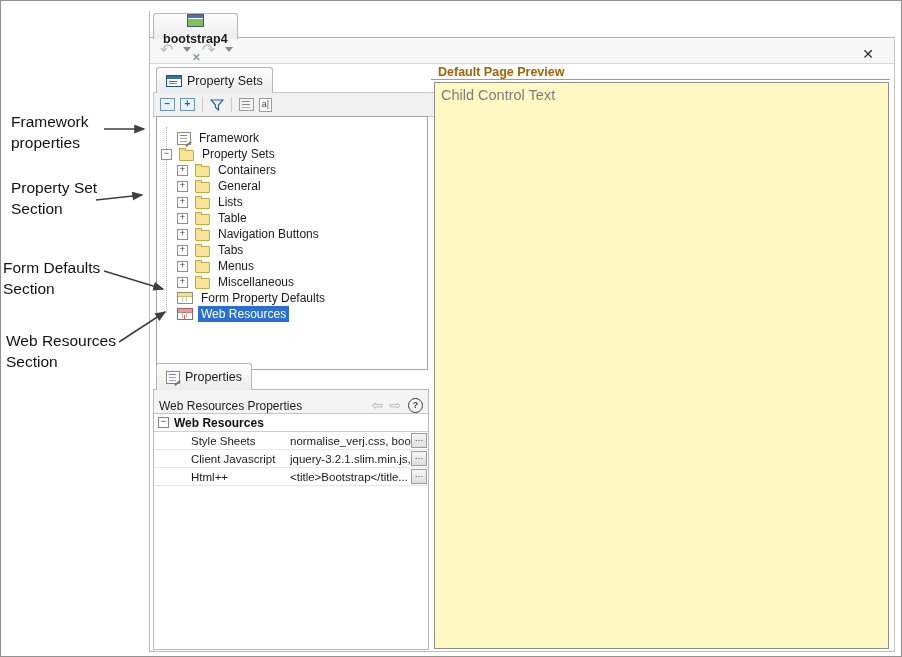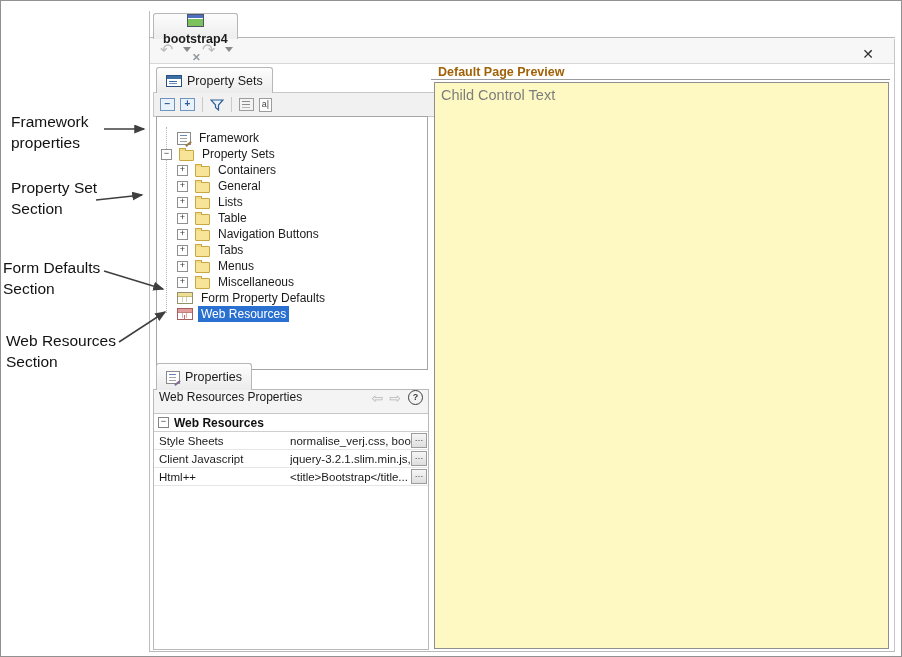--- a/index.html
+++ b/index.html
@@ -80,31 +80,31 @@
   .form-defaults-icon::before{content:'';position:absolute;left:0;top:0;right:0;height:3px;background:#eedf96;border-bottom:1px solid #c9bc72;}
   .form-defaults-icon::after{content:'';position:absolute;left:4px;top:4px;bottom:1px;width:1px;background:#d4d0ae;box-shadow:4px 0 0 #d4d0ae;}
   .web-resources-icon{width:14px;height:10px;border:1px solid #a06060;background:#fff;position:relative;}
   .web-resources-icon::before{content:'';position:absolute;left:0;top:0;right:0;height:3px;background:#e29c9c;border-bottom:1px solid #c08080;}
   .web-resources-icon::after{content:'';position:absolute;left:4px;top:4px;bottom:1px;width:1px;background:#d8b0b0;box-shadow:4px 0 0 #d8b0b0,2px 2px 0 #cc6666;}
 
   
   .props-panel{position:absolute;left:152px;top:388px;width:274px;height:259px;
         border:1px solid #b9b9b9;background:#fff;z-index:2;}
   .props-header{height:23px;background:#f4f4f4;border-bottom:1px solid #c6c6c6;
-        display:flex;align-items:flex-start;font-size:12px;color:#1a1a1a;padding:0 5px;}
+        display:flex;align-items:flex-end;font-size:12px;color:#1a1a1a;padding:0 5px;}
   .props-header .title{flex:1;}
   .nav-arrow{color:#b5b5b5;font-size:14px;margin:0 3px;cursor:pointer;}
   .help-circle{width:13px;height:13px;border:1.5px solid #3c3c3c;border-radius:50%;font-size:9px;
         font-weight:700;line-height:13px;text-align:center;color:#3c3c3c;margin-left:4px;cursor:pointer;}
   .sec-row{display:flex;align-items:center;height:17px;border-bottom:1px solid #cfcfcf;font-size:12px;font-weight:700;color:#111;}
   .secbox{width:9px;height:9px;margin:0 5px 0 4px;border:1px solid #848484;background:#fff;
         font-size:9px;line-height:7px;text-align:center;color:#333;font-weight:400;cursor:pointer;}
   .prop-row{display:grid;grid-template-columns:136px 1fr 17px;align-items:center;height:17px;
         border-bottom:1px solid #e6e6e6;font-size:11.5px;color:#1a1a1a;}
-  .prop-row .pname{padding-left:5px;white-space:nowrap;overflow:hidden;}
+  .prop-row .pname{padding-left:5px;white-space:nowrap;overflow:hidden;margin-left:32px;}
   .prop-row .pval{white-space:nowrap;overflow:hidden;cursor:text;}
   .dots-btn{width:14px;height:13px;border:1px solid #9c9c9c;background:linear-gradient(#f6f6f6,#dedede);
         font-size:9px;line-height:9px;text-align:center;color:#333;cursor:pointer;}
 
   
   .preview-title{position:absolute;left:437px;top:64px;font-size:12.5px;font-weight:700;color:#a16207;}
   .preview-title-line{left:430px;top:78px;width:459px;border-top:1px solid #9c9c9c;}
   .preview-box{position:absolute;left:433px;top:81px;width:453px;height:565px;border:1px solid #8f8f8f;background:#fef9c3;}
   .preview-text{padding:4px 6px;font-size:14.5px;color:#7d7d7d;}
 </style>

